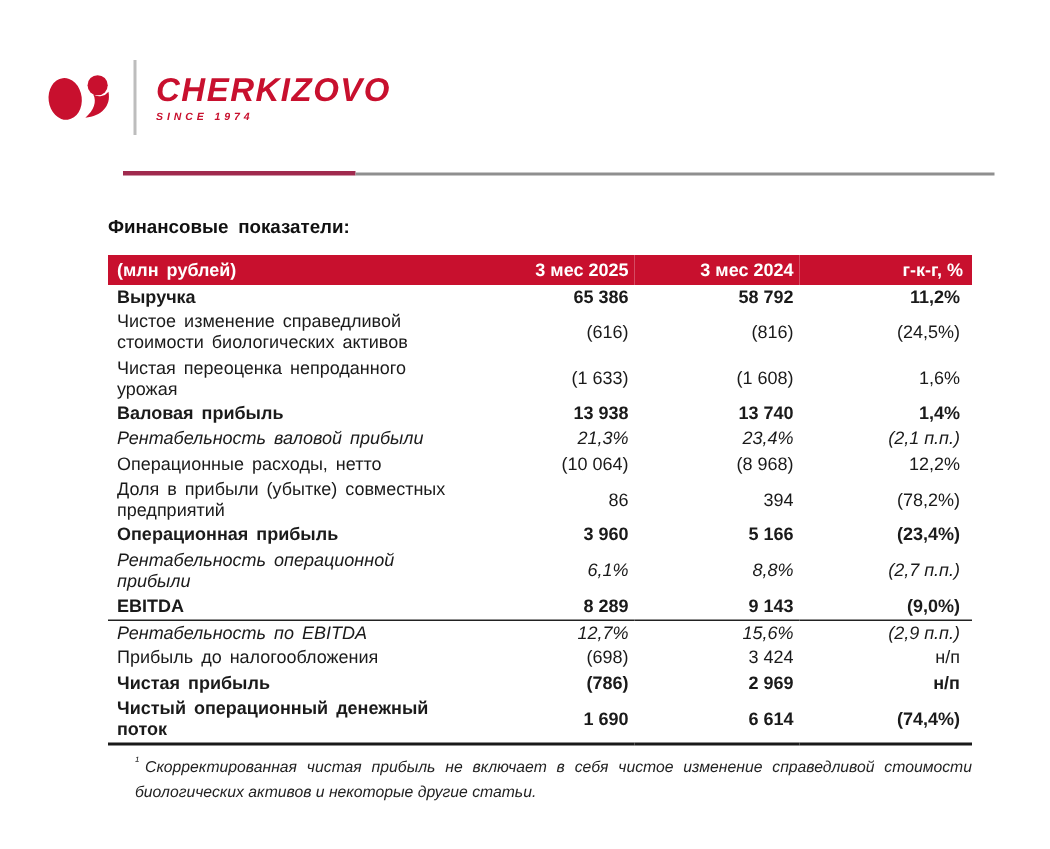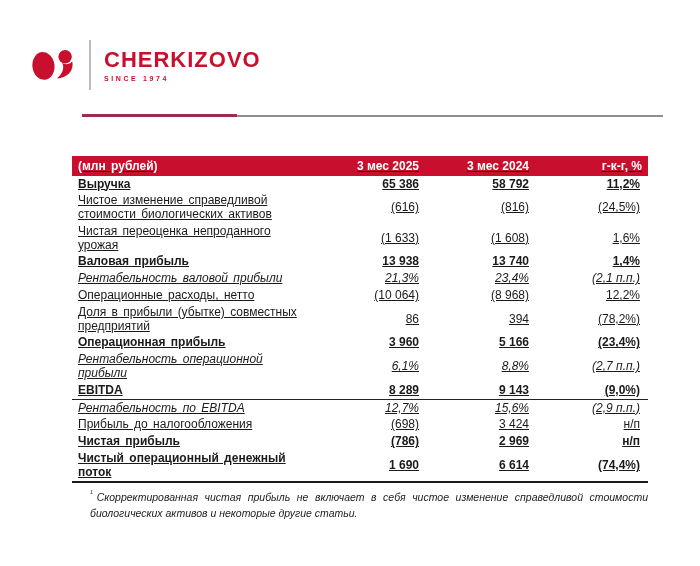--- a/index.html
+++ b/index.html
@@ -8,38 +8,38 @@
     --line-red:#A02A4E;
     --line-gray:#8F8F8F;
     --ink:#1A1A1A;
   }
   *{box-sizing:border-box;margin:0;padding:0;}
   html,body{width:700px;height:566px;background:#ffffff;overflow:hidden;
     font-family:"Liberation Sans", sans-serif;color:var(--ink);}
   .page{position:relative;width:700px;height:566px;background:#fff;}
 
   
-  .logo-row{position:absolute;left:30px;top:40px;display:flex;align-items:center;}
+  .logo-row{position:absolute;left:30px;top:40px;display:flex;align-items:center;font-style:italic;}
   .logo-mark{width:50px;height:48px;flex:0 0 auto;}
   .logo-sep{width:2px;height:50px;background:#BDBDBD;margin:0 13px 0 9px;}
   .brand-block{display:flex;flex-direction:column;}
   .brand-name{font-size:22px;font-weight:800;letter-spacing:1px;color:var(--brand-red);line-height:1;}
   .brand-tagline{font-size:7px;font-weight:700;letter-spacing:2.6px;color:var(--brand-red);margin-top:4px;}
 
   
   .divider{position:absolute;left:82px;top:114px;width:581px;display:flex;align-items:center;}
   .divider .seg-red{width:155px;height:3px;background:var(--line-red);}
   .divider .seg-gray{flex:1;height:2px;background:var(--line-gray);}
 
   
   .content{position:absolute;left:72px;top:144px;width:576px;}
   .section-title{font-size:12.5px;font-weight:700;word-spacing:3px;color:#111;}
 
   table.fin{width:576px;border-collapse:collapse;margin-top:12px;
-    border-bottom:2.5px solid #1a1a1a;table-layout:fixed;text-decoration:underline;}
+    border-bottom:2.5px solid #1a1a1a;table-layout:fixed;}
   col.c-label{width:236px;}
   col.c-v1{width:115px;}
   col.c-v2{width:110px;}
   col.c-v3{width:115px;}
 
   thead th{background:var(--bar-red);color:#fff;font-size:12px;font-weight:700;
     height:20px;padding:2px 0;vertical-align:middle;}
   thead th.h-label{text-align:left;padding-left:6px;word-spacing:2px;}
   thead th.h-num{text-align:right;}
   thead th.h-v1{padding-right:4px;}
@@ -79,20 +79,21 @@
       <div class="brand-tagline">SINCE 1974</div>
     </div>
   </div>
 
   <div class="divider">
     <div class="seg-red"></div>
     <div class="seg-gray"></div>
   </div>
 
   <div class="content">
+    <div class="section-title">Финансовые показатели:</div>
 
     <table class="fin">
       <colgroup>
         <col class="c-label">
           <col class="c-v1">
           <col class="c-v2">
           <col class="c-v3">
       </colgroup>
       <thead>
         <tr>

